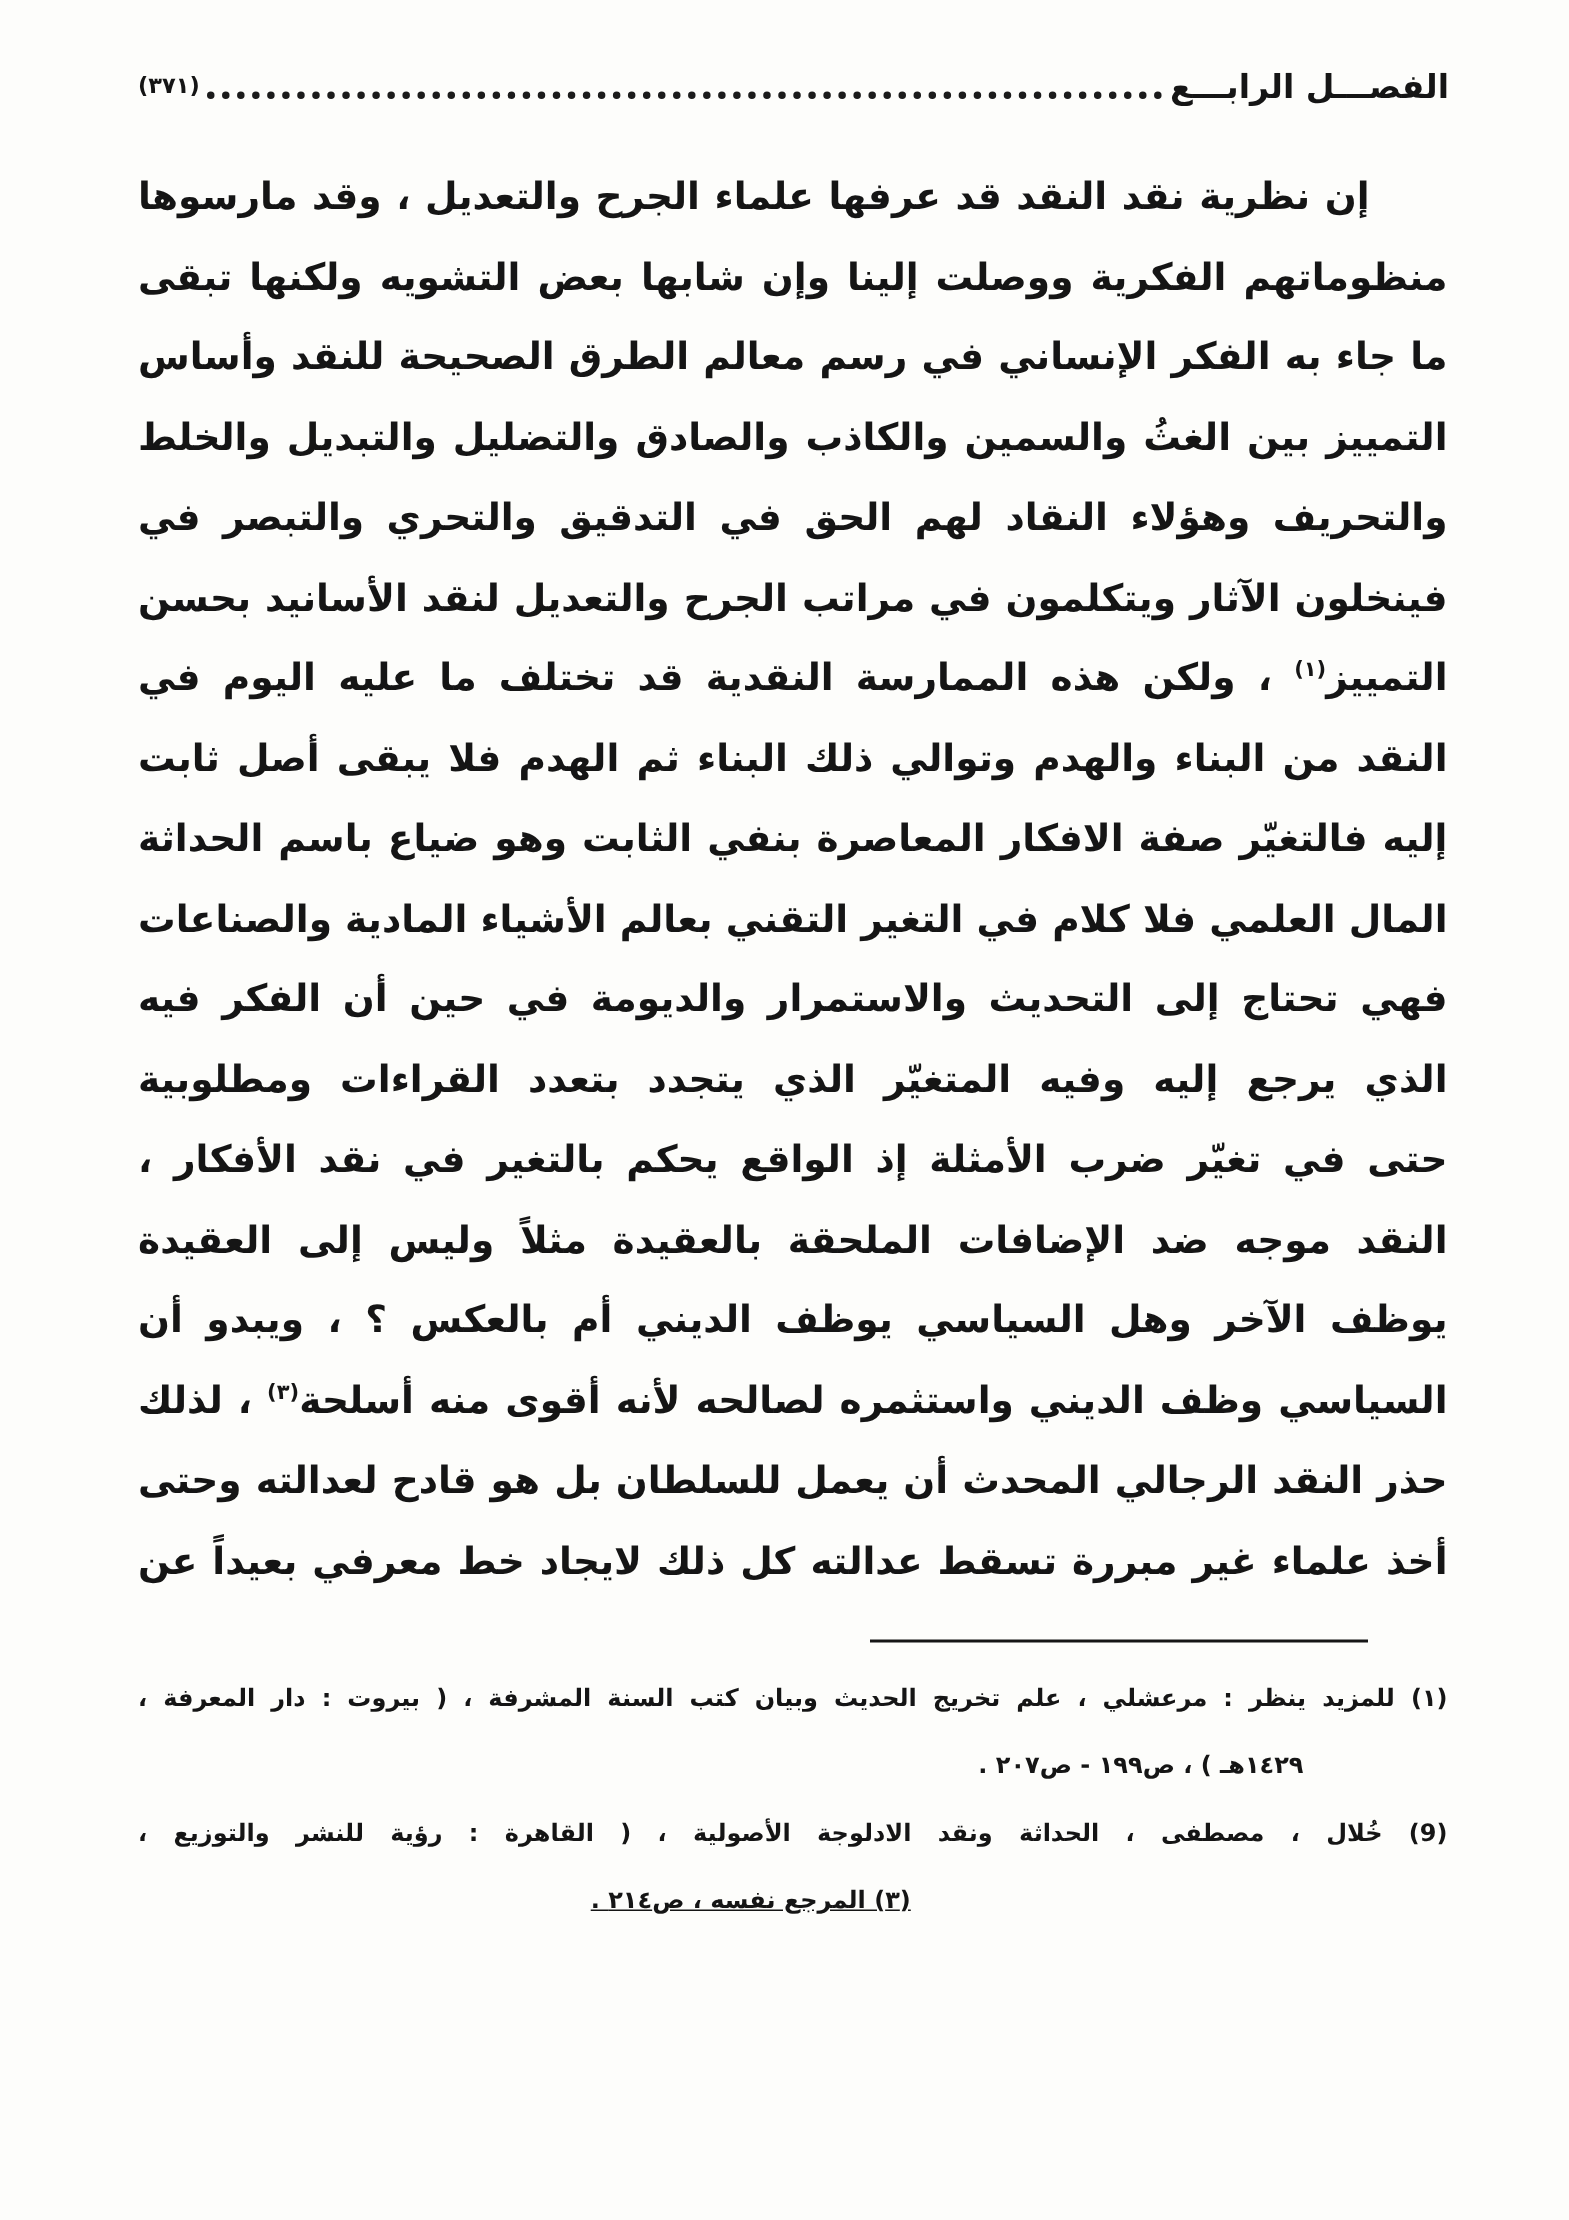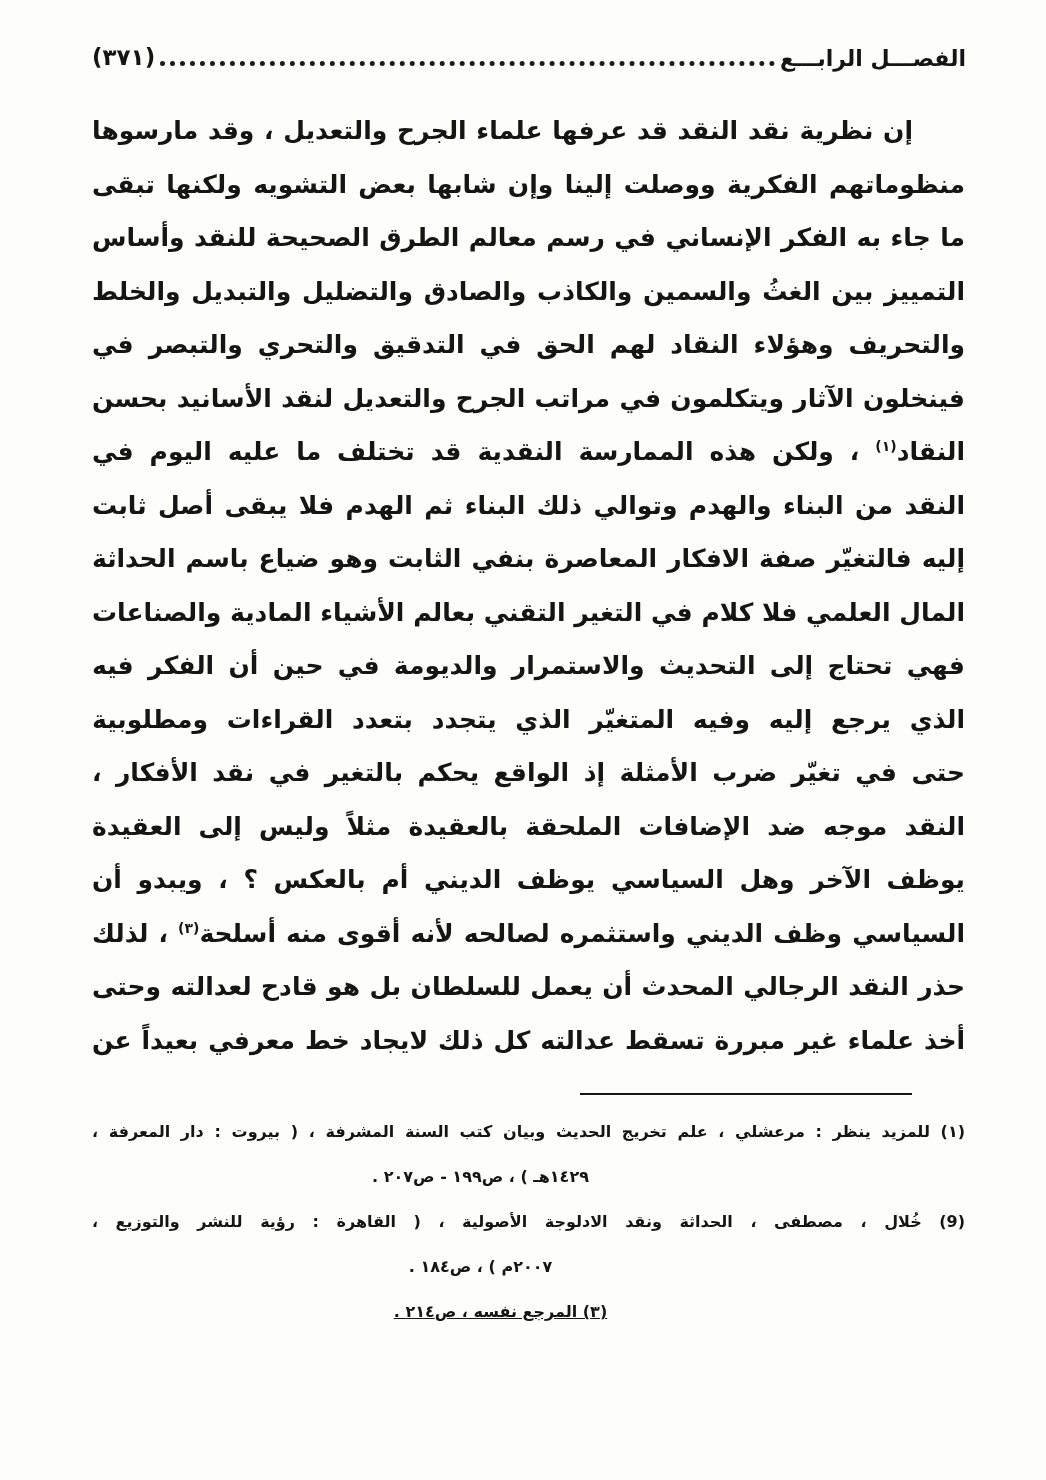--- a/index.html
+++ b/index.html
@@ -15,21 +15,21 @@
   }
   .chapter{
     margin:0;font-size:22px;font-weight:800;white-space:nowrap;
     letter-spacing:0.5px;line-height:34px;
   }
   .leader{
     flex:1;height:0;border-bottom:5px dotted #1b1b1b;
     margin:0 5px 10px 5px;
   }
   .pagenum{
-    font-size:23px;font-weight:800;white-space:nowrap;line-height:34px;
+    font-size:15px;font-weight:800;white-space:nowrap;line-height:34px;
     transform:translateY(-2px);
   }
   
   .bodytext{
     padding:28px 81px 0 92px;box-sizing:border-box;
   }
   .bline{
     font-size:25px;font-weight:700;
     height:53.5px;line-height:53.5px;
     text-align:justify;text-align-last:justify;
@@ -45,42 +45,42 @@
     margin:26px 134px 14px auto;
   }
   .footnotes{
     padding:0 81px 0 92px;box-sizing:border-box;
   }
   .fnline{
     font-size:16px;font-weight:700;line-height:45px;
     overflow:hidden;
   }
   .fn-justify{text-align:justify;text-align-last:justify;}
-  .fn-cont{text-align:center;padding-right:96px;}
+  .fn-cont{text-align:right;padding-right:96px;}
   .fn-short{text-align:center;padding-right:56px;text-decoration:underline;}
 </style>
 </head>
 <body>
 
 <div class="page">
 
   <header class="pagehead">
     <h1 class="chapter">الفصـــل الرابـــع</h1>
     <span class="leader"></span>
     <span class="pagenum">(٣٧١)</span>
   </header>
 
   <main class="bodytext">
       <div class="bline indent"><span>إن نظرية نقد النقد قد عرفها علماء الجرح والتعديل ، وقد مارسوها في</span></div>
       <div class="bline"><span>منظوماتهم الفكرية ووصلت إلينا وإن شابها بعض التشويه ولكنها تبقى أروع</span></div>
       <div class="bline"><span>ما جاء به الفكر الإنساني في رسم معالم الطرق الصحيحة للنقد وأساس ذلك</span></div>
       <div class="bline"><span>التمييز بين الغثُ والسمين والكاذب والصادق والتضليل والتبديل والخلط</span></div>
       <div class="bline"><span>والتحريف وهؤلاء النقاد لهم الحق في التدقيق والتحري والتبصر في التراث</span></div>
       <div class="bline"><span>فينخلون الآثار ويتكلمون في مراتب الجرح والتعديل لنقد الأسانيد بحسن</span></div>
-      <div class="bline"><span>النقاد</span><span class="sup">(١)</span><span> ، ولكن هذه الممارسة النقدية قد تختلف ما عليه اليوم في نظرية نقد</span></div>
+      <div class="bline"><span>التمييز</span><span class="sup">(١)</span><span> ، ولكن هذه الممارسة النقدية قد تختلف ما عليه اليوم في نظرية نقد</span></div>
       <div class="bline"><span>النقد من البناء والهدم وتوالي ذلك البناء ثم الهدم فلا يبقى أصل ثابت يرجع</span></div>
       <div class="bline"><span>إليه فالتغيّر صفة الافكار المعاصرة بنفي الثابت وهو ضياع باسم الحداثة لرأس</span></div>
       <div class="bline"><span>المال العلمي فلا كلام في التغير التقني بعالم الأشياء المادية والصناعات التقنية</span></div>
       <div class="bline"><span>فهي تحتاج إلى التحديث والاستمرار والديومة في حين أن الفكر فيه الثابت</span></div>
       <div class="bline"><span>الذي يرجع إليه وفيه المتغيّر الذي يتجدد بتعدد القراءات ومطلوبية المعاصرة</span></div>
       <div class="bline"><span>حتى في تغيّر ضرب الأمثلة إذ الواقع يحكم بالتغير في نقد الأفكار ، ويكون</span></div>
       <div class="bline"><span>النقد موجه ضد الإضافات الملحقة بالعقيدة مثلاً وليس إلى العقيدة نفسها</span></div>
       <div class="bline"><span>يوظف الآخر وهل السياسي يوظف الديني أم بالعكس ؟ ، ويبدو أن</span></div>
       <div class="bline"><span>السياسي وظف الديني واستثمره لصالحه لأنه أقوى منه أسلحة</span><span class="sup">(٣)</span><span> ، لذلك</span></div>
       <div class="bline"><span>حذر النقد الرجالي المحدث أن يعمل للسلطان بل هو قادح لعدالته وحتى لو</span></div>
@@ -89,20 +89,19 @@
 
   <div class="fn-sep"></div>
 
   <section class="footnotes">
       <div>
         <div class="fnline fn-justify">(١) للمزيد ينظر : مرعشلي ، علم تخريج الحديث وبيان كتب السنة المشرفة ، ( بيروت : دار المعرفة ،</div>
         <div class="fnline fn-cont">١٤٢٩هـ ) ، ص١٩٩ - ص٢٠٧ .</div>
       </div>
       <div>
         <div class="fnline fn-justify">(9) خُلال ، مصطفى ، الحداثة ونقد الادلوجة الأصولية ، ( القاهرة : رؤية للنشر والتوزيع ،</div>
-        <div class="fnline fn-cont">٢٠٠٧م ) ، ص١٨٤ .</div>
       </div>
       <div>
         <div class="fnline fn-short">(٣) المرجع نفسه ، ص٢١٤ .</div>
       </div>
     </section>
 
 </div>
 
 </body></html>

